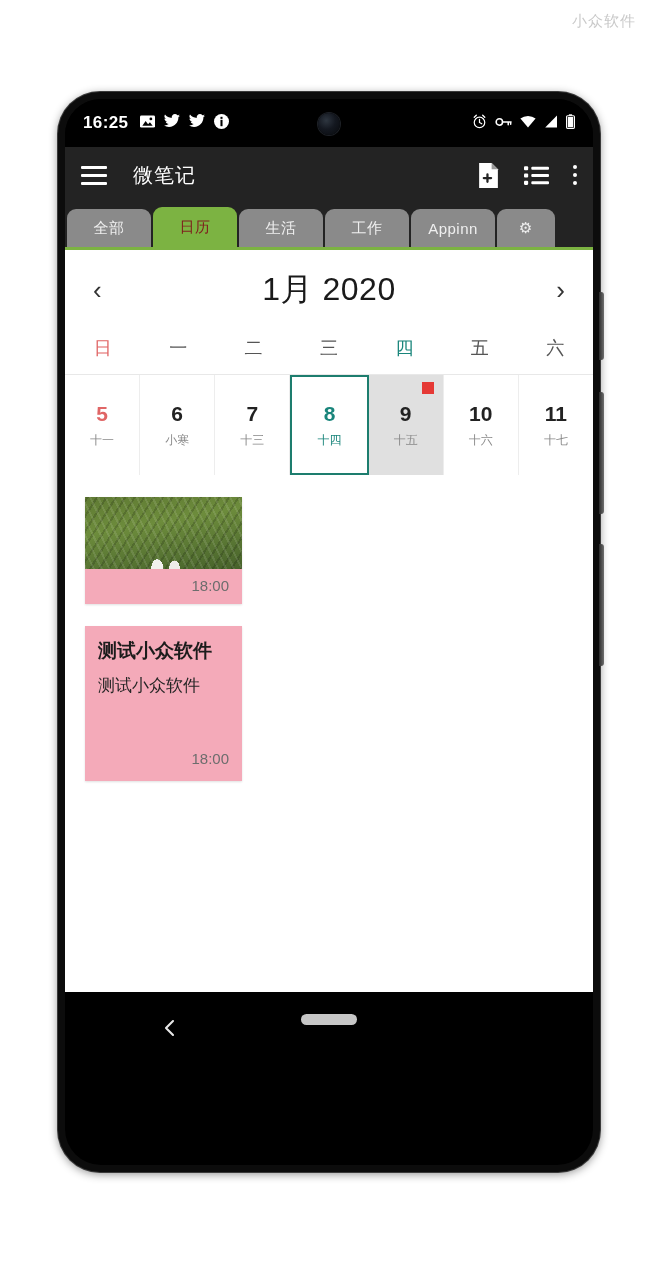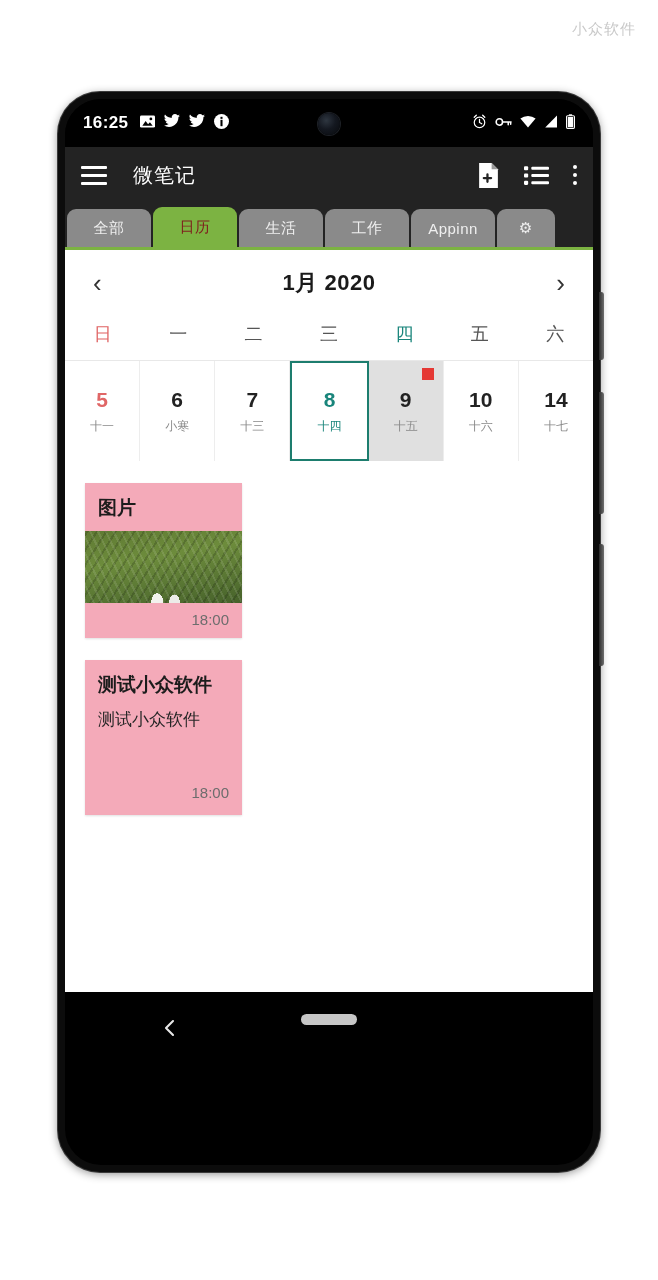--- a/index.html
+++ b/index.html
@@ -5,21 +5,21 @@
   * { box-sizing: border-box; margin: 0; padding: 0; }
   html, body {
     width: 658px; height: 1280px;
     background: #ffffff;
     font-family: "Liberation Sans", "DejaVu Sans", sans-serif;
     overflow: hidden;
   }
 
   
   .watermark {
-    position: absolute; top: 20px; right: 22px;
+    position: absolute; top: 12px; right: 22px;
     font-size: 15px; color: #c9c9c9; letter-spacing: 1px;
   }
 
   
   .phone {
     position: absolute; left: 58px; top: 92px;
     width: 542px; height: 1080px;
     background: #0c0c0c;
     border-radius: 42px;
     box-shadow: 0 0 0 1px #3a3a3a, 0 2px 10px rgba(0,0,0,.45);
@@ -93,21 +93,21 @@
   .tab.gear { min-width: 58px; }
   .tab-underline { height: 3px; background: #7cb342; }
 
   
   .screen { background: #fff; height: 742px; overflow: hidden; position: relative; }
   .cal-head {
     display: flex; align-items: center; justify-content: space-between;
     padding: 18px 22px 14px; 
   }
   .cal-arrow { font-size: 26px; color: #333; cursor: pointer; line-height: 1; padding: 0 6px; }
-  .cal-title { font-size: 22px; font-weight: 700; color: #1a1a1a; letter-spacing: .5px; }
+  .cal-title { font-size: 32px; font-weight: 400; color: #1a1a1a; letter-spacing: .5px; }
   .week-head { display: flex; border-bottom: 1px solid #e8e8e8; }
   .week-head div {
     flex: 1; text-align: center; padding: 10px 0 14px;
     font-size: 18px; color: #555;
   }
   .week-head div.sun { color: #e06666; }
   .week-head div.today-col { color: #19857b; }
   .days { display: flex; height: 100px; }
   .day {
     flex: 1; position: relative; border-right: 1px solid #ededed;
@@ -329,30 +329,29 @@
         <div class="day selected">
           <span class="marker"></span>
           <span class="num">9</span>
           <span class="lunar">十五</span>
         </div>
         <div class="day">
           <span class="num">10</span>
           <span class="lunar">十六</span>
         </div>
         <div class="day">
-          <span class="num">14</span>
+          <span class="num">11</span>
           <span class="lunar">十七</span>
         </div>
       </div>
 
       <div class="events">
 
         <div class="event-group">
           <div class="note-card">
-            <div class="note-title">图片</div>
             <div class="note-img"></div>
             <div class="note-time">18:00</div>
           </div>
         </div>
 
         <div class="event-group">
           <div class="note-card spacer-bottom" style="min-height:155px">
             <div class="note-title">测试小众软件</div>
             <div class="note-body">测试小众软件</div>
             <div class="note-time" style="margin-top:auto">18:00</div>

